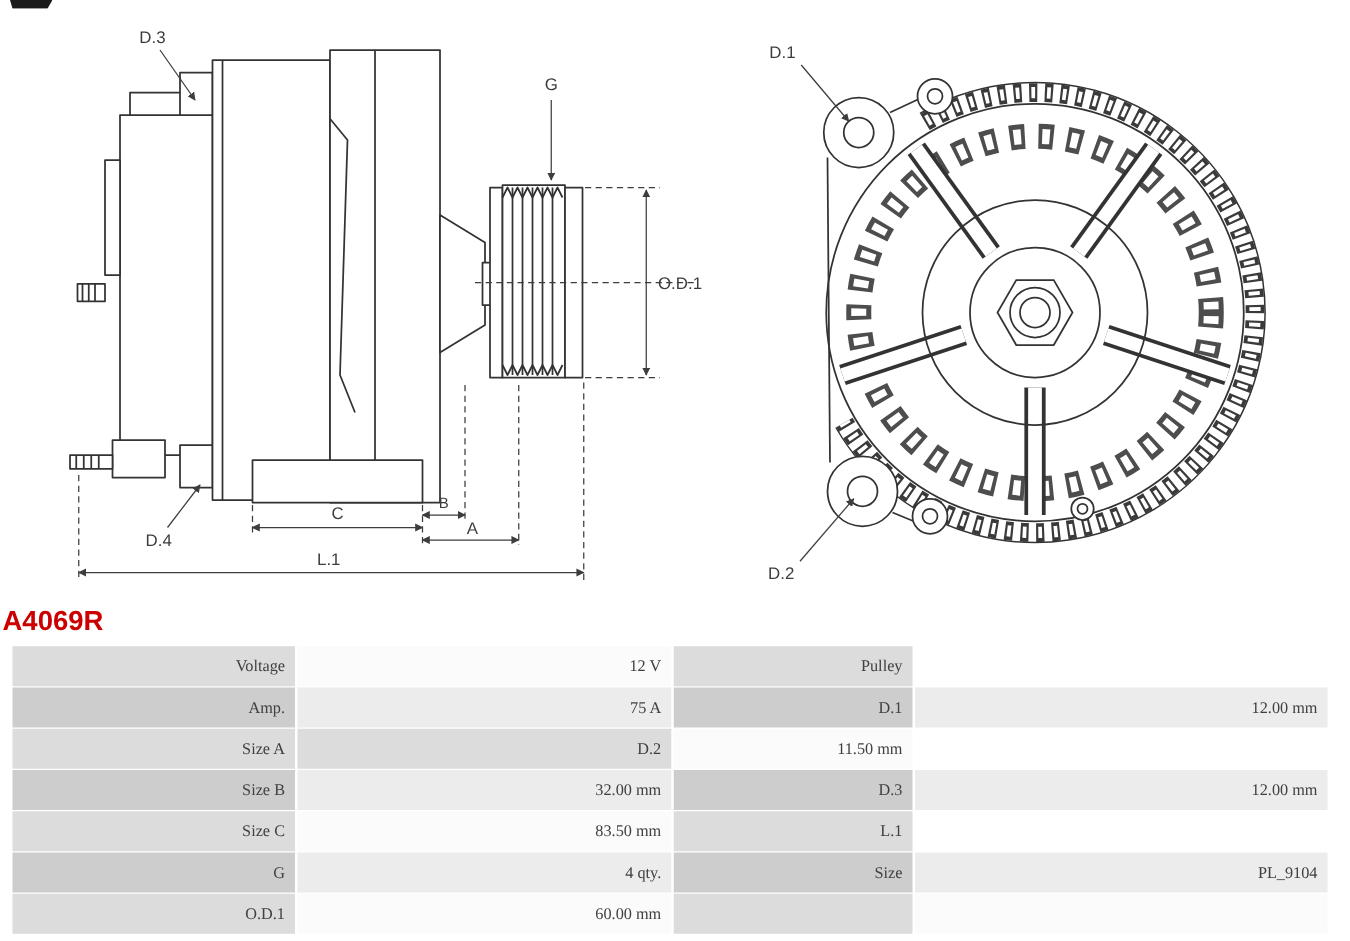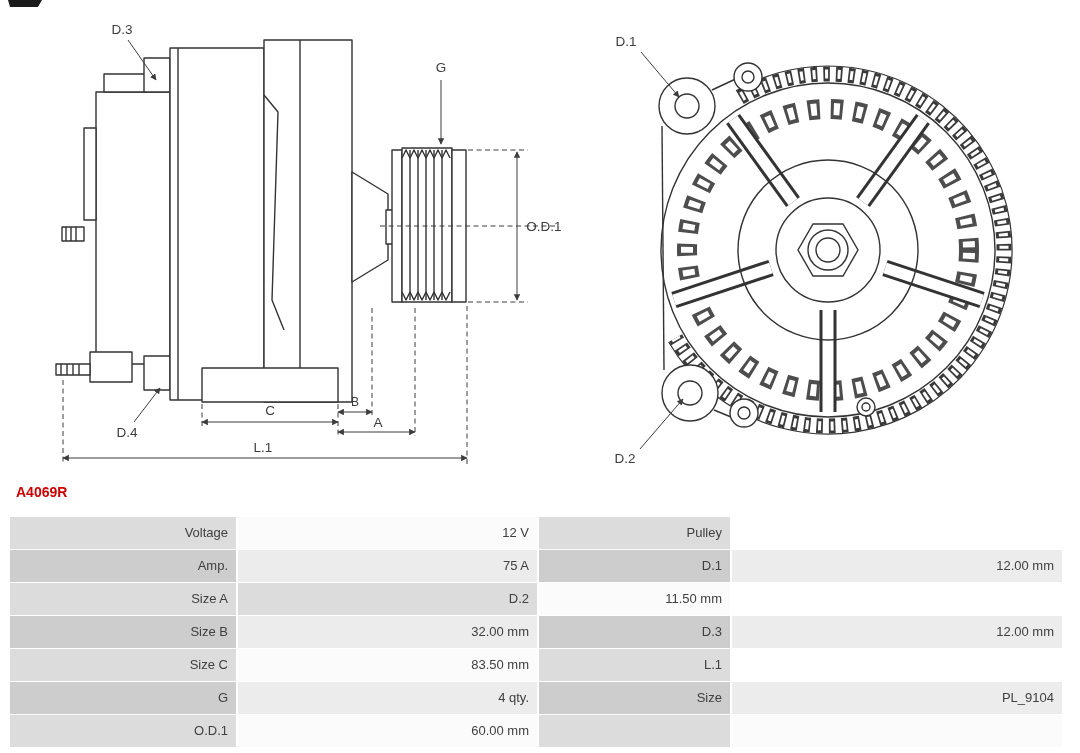--- a/index.html
+++ b/index.html
@@ -8,24 +8,24 @@
     font-family:"Liberation Sans",sans-serif;
   }
   .logo-fragment{
     position:absolute;left:8px;top:0;width:34px;height:7px;background:#1b1b1b;
     clip-path:polygon(0 0,100% 0,88% 100%,6% 100%);
   }
   .diagram-area{position:absolute;left:0;top:0;width:1080px;height:474px;}
   svg text{font-family:"Liberation Sans",sans-serif;font-size:13.5px;fill:#3d3d3d;stroke:none;}
   svg text.small{font-size:12px;}
   .part-number{
-    position:absolute;left:16px;top:484px;font-size:14px;font-weight:700;color:#cc0000;
+    position:absolute;left:2px;top:484px;font-size:22px;font-weight:700;color:#cc0000;
   }
   .spec-table{position:absolute;left:10px;top:517px;}
-  .spec-row{display:grid;grid-template-columns:226px 299px 191px 330px;column-gap:2px;margin-bottom:1px;}
+  .spec-row{display:grid;grid-template-columns:226px 299px 191px 330px;column-gap:2px;margin-bottom:1px;font-family:Liberation Serif, serif;}
   .cell{
     height:32px;line-height:32px;text-align:right;padding-right:8px;box-sizing:border-box;
     font-size:13px;color:#404040;white-space:nowrap;overflow:hidden;
   }
   .spec-row:nth-child(odd) .lbl{background:#dcdcdc;}
   .spec-row:nth-child(odd) .val{background:#fbfbfb;}
   .spec-row:nth-child(even) .lbl{background:#cdcdcd;}
   .spec-row:nth-child(even) .val{background:#ececec;}
 </style>
 </head>

